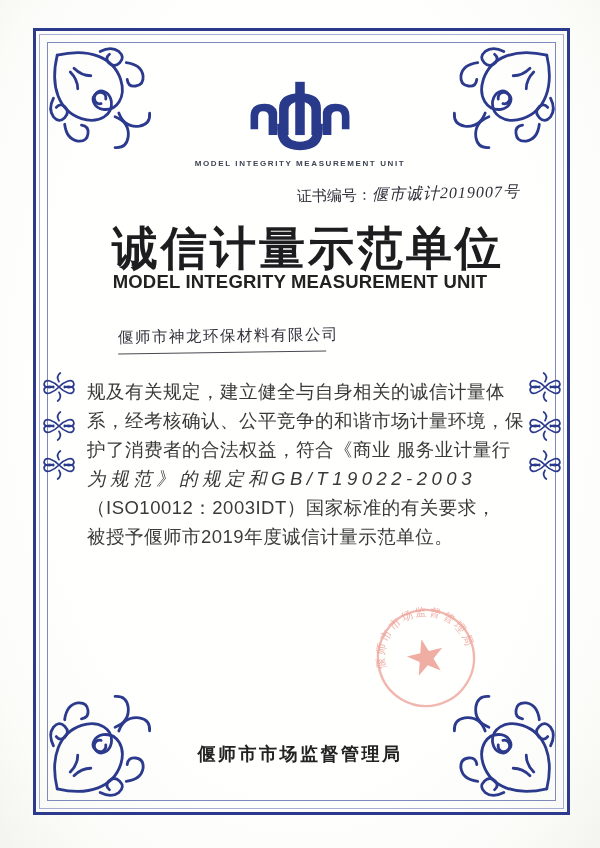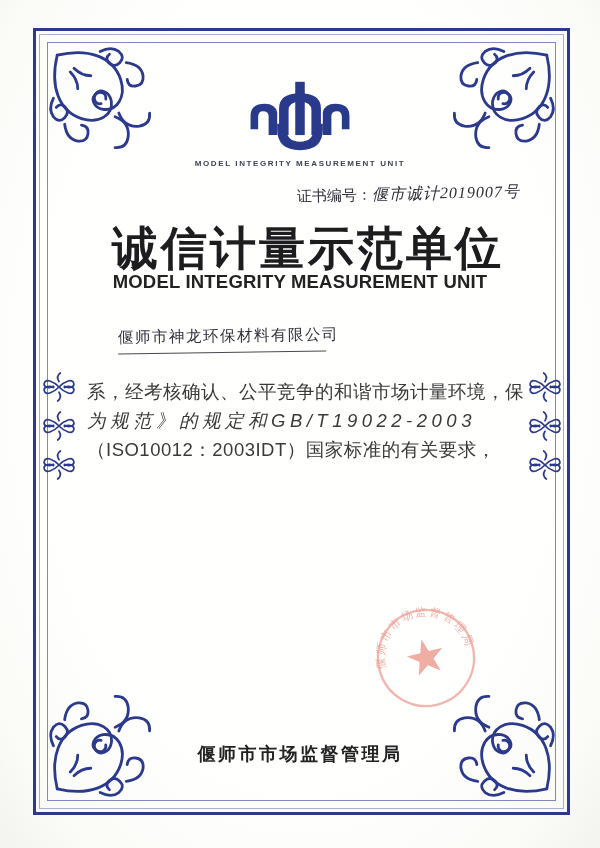--- a/index.html
+++ b/index.html
@@ -184,23 +184,26 @@
   <div class="cert-line">
     <span>证书编号：</span><span class="cert-value">偃市诚计2019007号</span>
   </div>
 
   <div class="title-zh">诚信计量示范单位</div>
   <div class="title-en">MODEL INTEGRITY MEASUREMENT UNIT</div>
 
   <div class="recipient">偃师市神龙环保材料有限公司</div>
 
   <div class="body-text">
+    <div class="line">规及有关规定，建立健全与自身相关的诚信计量体</div>
     <div class="line">系，经考核确认、公平竞争的和谐市场计量环境，保</div>
+    <div class="line">护了消费者的合法权益，符合《商业 服务业计量行</div>
     <div class="line spread">为规范》的规定和GB/T19022-2003</div>
     <div class="line">（ISO10012：2003IDT）国家标准的有关要求，</div>
+    <div class="line">被授予偃师市2019年度诚信计量示范单位。</div>
   </div>
 
   <svg class="seal" width="128" height="128" viewBox="0 0 120 120">
     <g transform="rotate(-14 60 60)">
       <circle cx="60" cy="60" r="45" fill="none" stroke="#e8897d" stroke-width="2.2" opacity="0.75"></circle>
       <polygon points="60,42 64.1,54.3 77.1,54.4 66.7,62.2 70.6,74.6 60,67 49.4,74.6 53.3,62.2 42.9,54.4 55.9,54.3" fill="#e8897d" opacity="0.85"></polygon>
       <path id="seal-arc" d="M22,68 A39,39 0 1 1 98,68" fill="none"></path>
       <text font-size="10.5" fill="#e8897d" letter-spacing="2" opacity="0.8" font-family="Liberation Sans, sans-serif">
         <textPath href="#seal-arc" startOffset="50%" text-anchor="middle">偃师市市场监督管理局</textPath>
       </text>

